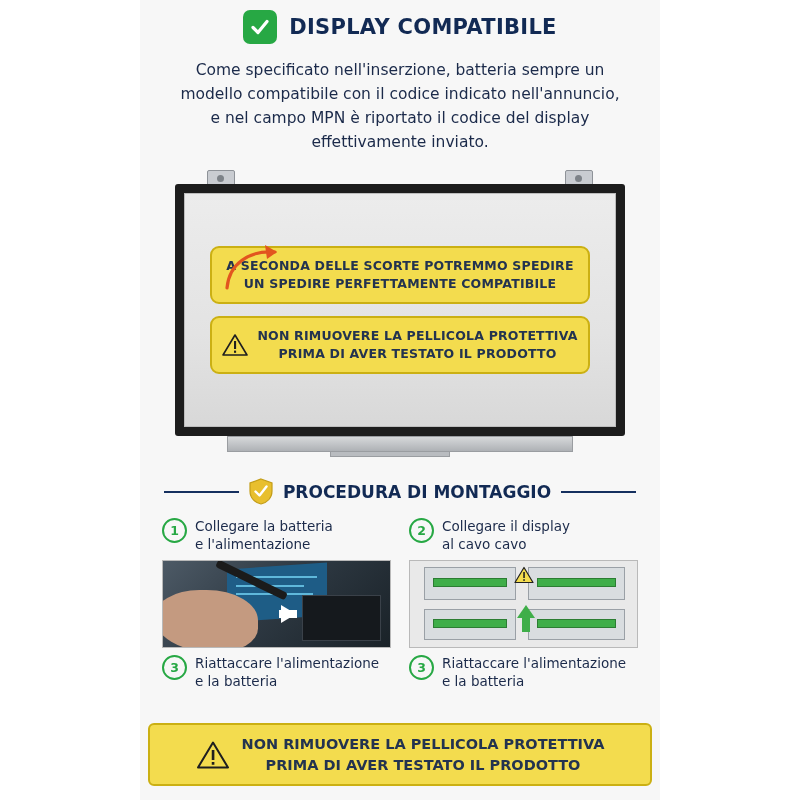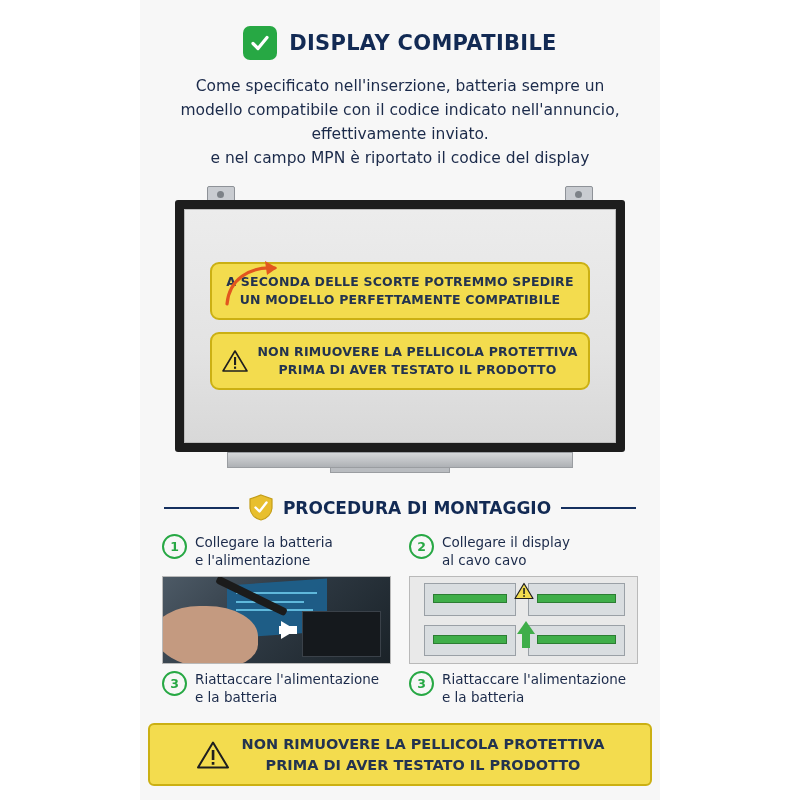--- a/index.html
+++ b/index.html
@@ -27,21 +27,21 @@
     height: 800px;
     background: #f7f7f7;
   }
 
   
   .header-row {
     display: flex;
     align-items: center;
     justify-content: center;
     gap: 12px;
-    padding-top: 26px;
+    padding-top: 10px;
   }
   .check-badge {
     width: 34px;
     height: 34px;
     border-radius: 7px;
     background: #27a844;
     display: flex;
     align-items: center;
     justify-content: center;
     flex: none;
@@ -327,39 +327,39 @@
         <svg width="22" height="22" viewBox="0 0 22 22" aria-hidden="true">
           <path d="M4 11.5 L9 16.5 L18 5.5" fill="none" stroke="#ffffff" stroke-width="3.2" stroke-linecap="round" stroke-linejoin="round"></path>
         </svg>
       </div>
       <div class="header-title">DISPLAY COMPATIBILE</div>
     </div>
 
     <div class="intro">
       <div>Come specificato nell'inserzione, batteria sempre un</div>
       <div>modello compatibile con il codice indicato nell'annuncio,</div>
+      <div>e nel campo MPN è riportato il codice del display</div>
       <div>effettivamente inviato.</div>
-      <div>e nel campo MPN è riportato il codice del display</div>
     </div>
 
     <div class="panel-wrap">
       <div class="tab left"></div>
       <div class="tab right"></div>
 
       <div class="panel-body">
         <div class="panel-screen">
 
           <svg class="curve-arrow" viewBox="0 0 70 48" aria-hidden="true">
             <path d="M4 46 C 6 22, 26 8, 52 10" fill="none" stroke="#e2561f" stroke-width="3.2" stroke-linecap="round"></path>
             <path d="M54 10 L 42 3 L 44 17 Z" fill="#e2561f"></path>
           </svg>
 
           <div class="yellow-box">
             <div>A SECONDA DELLE SCORTE POTREMMO SPEDIRE</div>
-            <div>UN MODELLO PERFETTAMENTE COMPATIBILE</div>
+            <div>UN SPEDIRE PERFETTAMENTE COMPATIBILE</div>
           </div>
 
           <div class="yellow-box with-icon">
             <svg class="warn-tri" width="26" height="24" viewBox="0 0 26 24" aria-hidden="true">
               <path d="M13 2 L25 22 L1 22 Z" fill="#f3dc4e" stroke="#1f1f1f" stroke-width="1.6" stroke-linejoin="round"></path>
               <rect x="12" y="8" width="2.1" height="8" fill="#1f1f1f"></rect>
               <rect x="12" y="17.6" width="2.1" height="2.2" fill="#1f1f1f"></rect>
             </svg>
             <div>
               <div>NON RIMUOVERE LA PELLICOLA PROTETTIVA</div>

